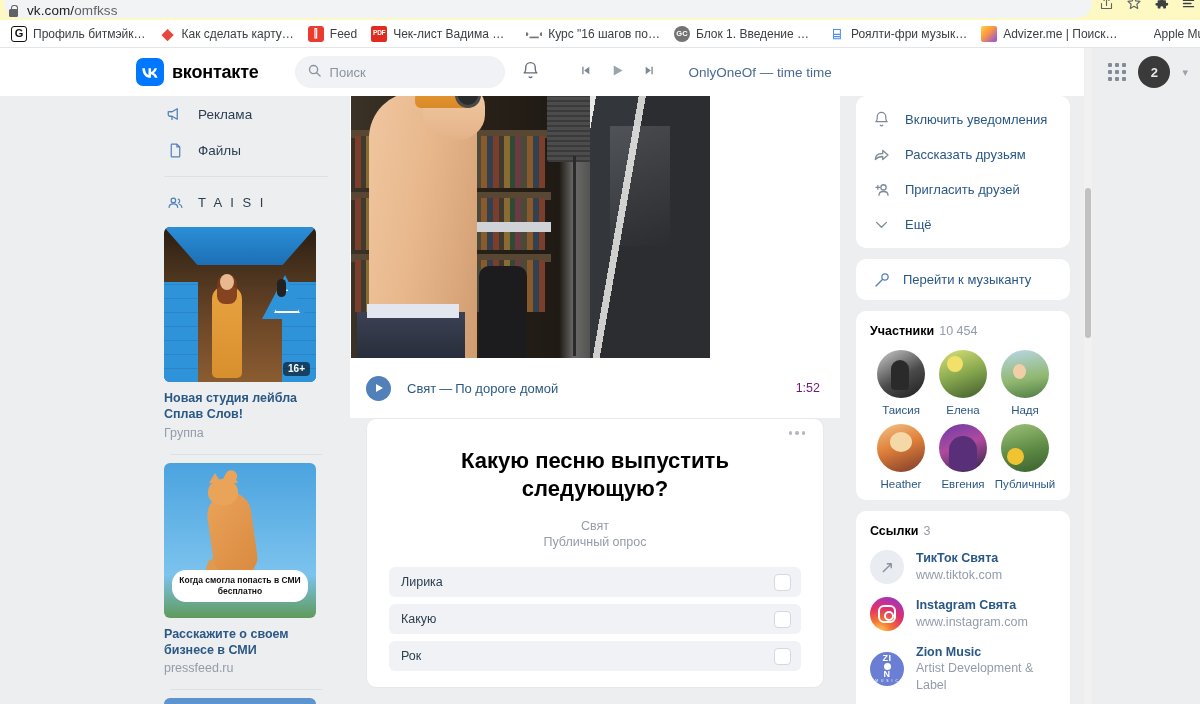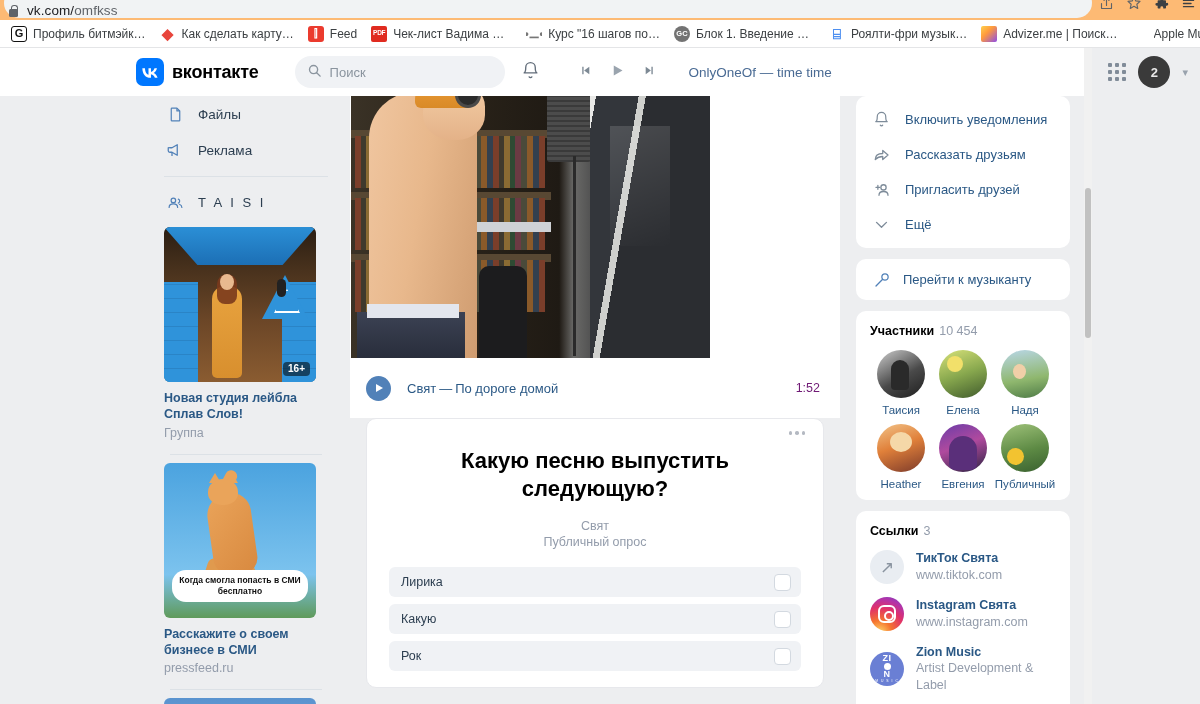--- a/index.html
+++ b/index.html
@@ -7,21 +7,21 @@
     width: 1200px; height: 704px;
     font-family: "Liberation Sans", sans-serif;
     background: #edeef0;
     overflow: hidden;
   }
 
   
   .browser-chrome { width: 1200px; background: #fff; }
   .omnibar-row {
     height: 20px; display: flex; align-items: flex-end;
-    background: #fdba74; position: relative; padding-left: 8px;
+    background: #fef9c3; position: relative; padding-left: 8px;
   }
   .omnibar-pill {
     position: absolute; left: 4px; right: 108px; top: -12px; height: 30px;
     background: #f1f3f4; border-radius: 16px;
   }
   .omni-inner {
     position: relative; z-index: 2; display: flex; align-items: center;
     gap: 8px; height: 20px; font-size: 13.5px; color: #202124;
   }
   .lock-icon { width: 11px; height: 13px; position: relative; flex: none; }
@@ -578,35 +578,35 @@
       </div>
     </div>
   </div>
 
   <div class="content-row">
 
     <div class="left-col">
       <div id="nav-items">
           <div class="nav-item">
             <span class="nav-icon">
+              <svg width="18" height="18" viewBox="0 0 24 24" fill="none" stroke="#5181b8" stroke-width="1.7" stroke-linejoin="round">
+                <path d="M3 9v4a2 2 0 0 0 2 2h3l7 4V5L8 9H5a2 2 0 0 0-2 0z"></path>
+                <path d="M8 15v5"></path>
+              </svg>
+            </span>
+            <span>Реклама</span>
+          </div>
+          <div class="nav-item">
+            <span class="nav-icon">
               <svg width="17" height="17" viewBox="0 0 24 24" fill="none" stroke="#5181b8" stroke-width="1.7" stroke-linejoin="round">
                 <path d="M14 3H7a1 1 0 0 0-1 1v16a1 1 0 0 0 1 1h10a1 1 0 0 0 1-1V7z"></path>
                 <path d="M14 3v4h4"></path>
               </svg>
             </span>
             <span>Файлы</span>
-          </div>
-          <div class="nav-item">
-            <span class="nav-icon">
-              <svg width="18" height="18" viewBox="0 0 24 24" fill="none" stroke="#5181b8" stroke-width="1.7" stroke-linejoin="round">
-                <path d="M3 9v4a2 2 0 0 0 2 2h3l7 4V5L8 9H5a2 2 0 0 0-2 0z"></path>
-                <path d="M8 15v5"></path>
-              </svg>
-            </span>
-            <span>Реклама</span>
           </div>
         </div>
       <div class="nav-sep"></div>
       <div class="group-item">
         <span class="nav-icon">
           <svg width="17" height="17" viewBox="0 0 24 24" fill="none" stroke="#5181b8" stroke-width="1.7" stroke-linecap="round" stroke-linejoin="round">
               <circle cx="9" cy="9" r="3.2"></circle>
               <path d="M3 19c0-3.1 2.7-5 6-5s6 1.9 6 5"></path>
               <path d="M16 7.2a3 3 0 0 1 0 5.6"></path>
               <path d="M17.5 14.5c2 .7 3.5 2.3 3.5 4.5"></path>

